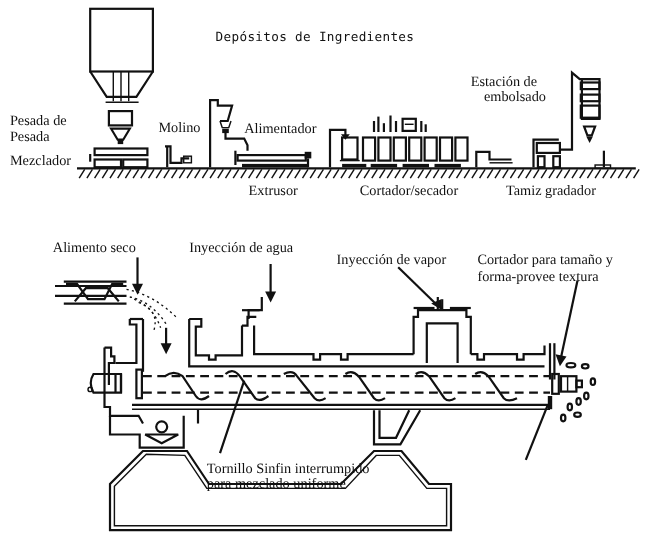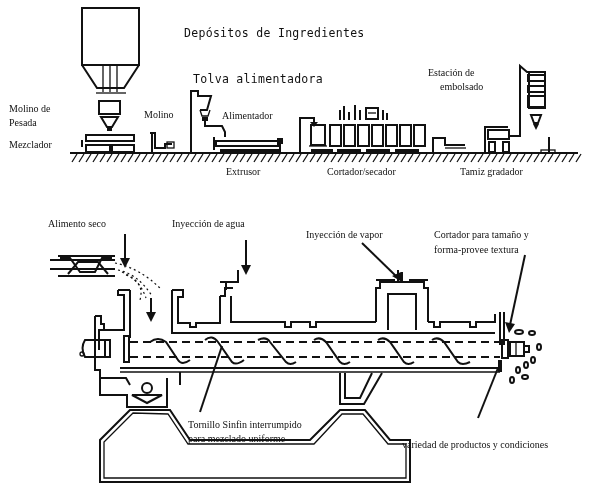--- a/index.html
+++ b/index.html
@@ -1,21 +1,21 @@
 <!DOCTYPE html>
 <html><head>
 <meta charset="utf-8">
 <style>
   html, body { margin: 0; padding: 0; background: #ffffff; }
   body { width: 600px; height: 489px; position: relative; overflow: hidden; }
   #stage { position: absolute; left: 0; top: 0; width: 600px; height: 489px; }
   svg { position: absolute; left: 0; top: 0; }
   .lbl { position: absolute; white-space: nowrap; color: #111; line-height: 1.15; }
   .mono { font-family: "DejaVu Sans Mono", "Liberation Mono", monospace; font-size: 11.5px; letter-spacing: 0.3px; }
-  .serif { font-family: "Liberation Serif", "DejaVu Serif", serif; font-size: 10px; }
+  .serif { font-family: "Liberation Serif", "DejaVu Serif", serif; font-size: 13px; }
   .ln { stroke: #111; stroke-width: 2; fill: none; }
   .thin { stroke: #111; stroke-width: 1.3; fill: none; }
   .fill { fill: #111; stroke: none; }
   .dash { stroke: #111; stroke-width: 2; fill: none; stroke-dasharray: 8 5; }
   .dots { stroke: #111; stroke-width: 1.2; fill: none; stroke-dasharray: 2 3; }
 </style>
 </head>
 <body>
 
 <div id="stage">
@@ -302,41 +302,39 @@
       <line class="ln" x1="180" y1="372" x2="180" y2="385"></line>
       <path class="ln" d="M345 373 L345 398 L360 398 L372 373"></path>
       <path class="ln" d="M340 373 L340 404 L364 404 L382 373"></path>
 
       <path class="ln" d="M130 410 L100 440 L100 482 L410 482 L410 440 L390 440 L365 410 L340 410 L310 440 L190 440 L170 410 Z"></path>
       <path class="thin" d="M133 413 L104 442 L104 478 L406 478 L406 444 L388 444 L363 414 L342 414 L314 444 L188 444 L168 414 Z"></path>
     </g>
   </g>
 </svg>
 
-<div class="lbl mono" style="left:152px; top:27px;padding-left:32px;">Depósitos de Ingredientes</div>
-<div class="lbl serif" style="left:9px; top:103px;">Molino de</div>
+<div class="lbl mono" style="left:164px; top:27px;padding-left:32px;">Depósitos de Ingredientes</div>
+<div class="lbl serif" style="left:9px; top:103px;">Pesada de</div>
 <div class="lbl serif" style="left:9px; top:117px;">Pesada</div>
 <div class="lbl serif" style="left:9px; top:139px;">Mezclador</div>
 <div class="lbl serif" style="left:144px; top:109px;">Molino</div>
-<div class="lbl mono" style="left:193px; top:73px;">Tolva alimentadora</div>
 <div class="lbl serif" style="left:222px; top:110px;">Alimentador</div>
 <div class="lbl serif" style="left:226px; top:166px;">Extrusor</div>
 <div class="lbl serif" style="left:327px; top:166px;">Cortador/secador</div>
 <div class="lbl serif" style="left:428px; top:67px;">Estación de</div>
 <div class="lbl serif" style="left:428px; top:81px;margin-left:12px;">embolsado</div>
 <div class="lbl serif" style="left:460px; top:166px;">Tamiz gradador</div>
 
 <div class="lbl serif" style="left:48px; top:218px;">Alimento seco</div>
 <div class="lbl serif" style="left:172px; top:218px;">Inyección de agua</div>
 <div class="lbl serif" style="left:306px; top:229px;">Inyección de vapor</div>
 <div class="lbl serif" style="left:434px; top:229px;">Cortador para tamaño y</div>
 <div class="lbl serif" style="left:188px; top:419px;">Tornillo Sinfin interrumpido</div>
 <div class="lbl serif" style="left:434px; top:244px;">forma-provee textura</div>
 <div class="lbl serif" style="left:188px; top:433px;">para mezclado uniforme</div>
-<div class="lbl serif" style="left:402px; top:439px;">variedad de productos y condiciones</div>
 <div class="lbl serif" style="left:424px; top:453px;margin-top:46px;">de cocido</div>
 
 <svg width="600" height="489" viewBox="0 0 600 489" style="pointer-events:none;">
   <line class="ln" x1="200" y1="412" x2="222" y2="346"></line>
   <line class="ln" x1="478" y1="418" x2="498" y2="368"></line>
 </svg>
 
 </div>
 
 </body></html>

